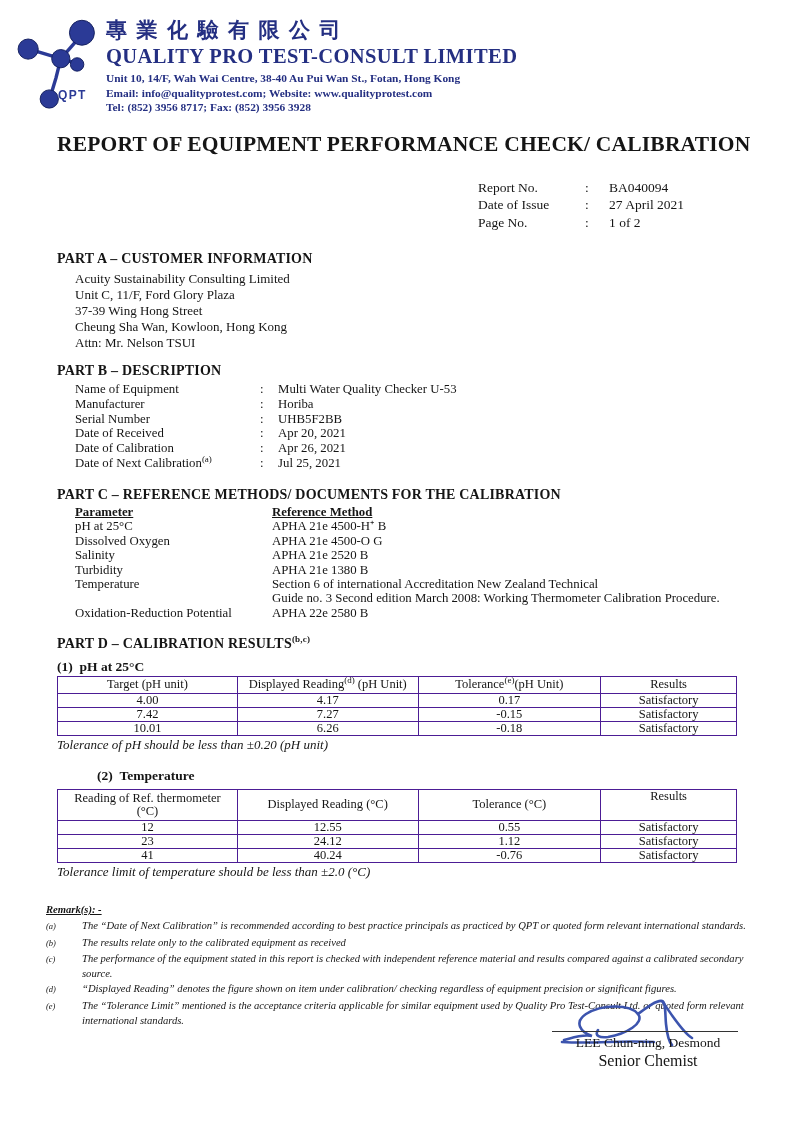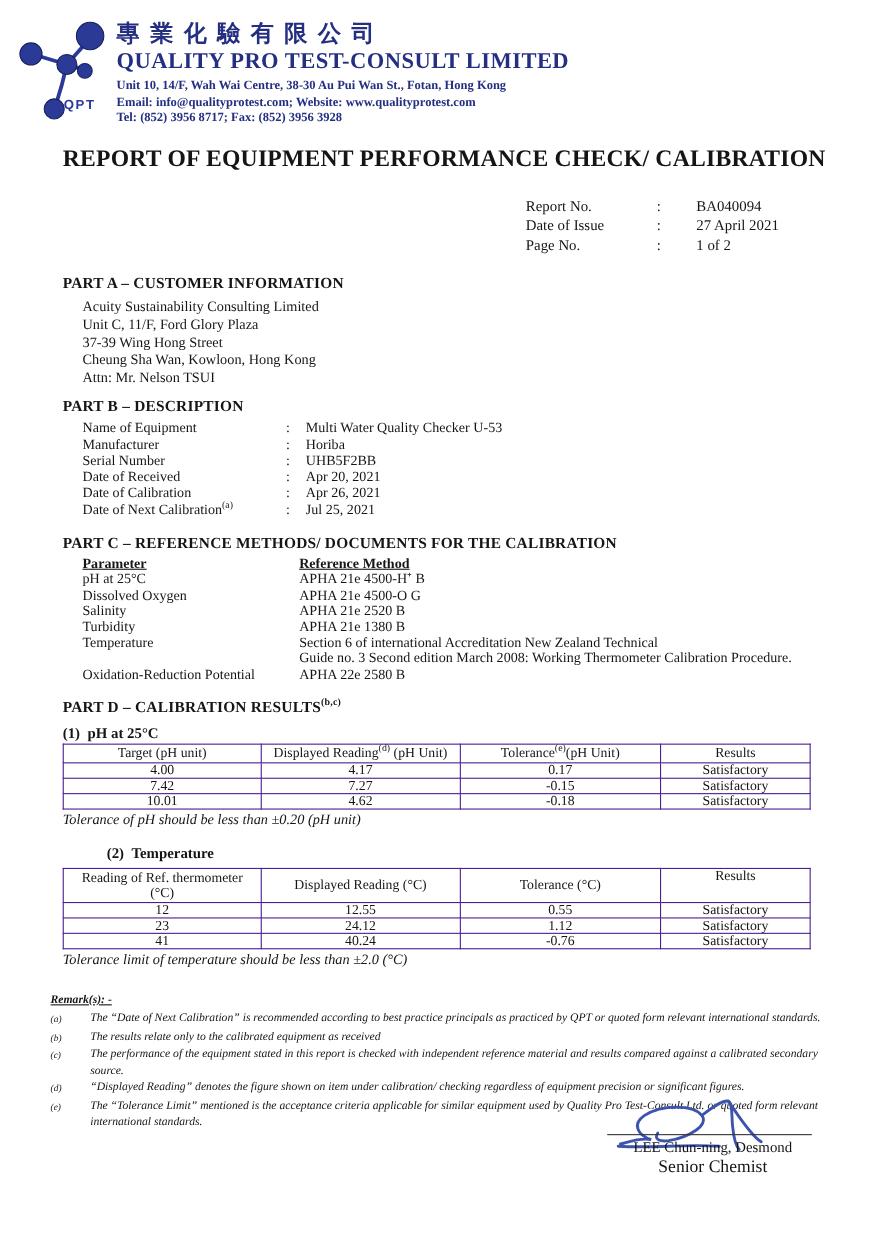--- a/index.html
+++ b/index.html
@@ -14,21 +14,21 @@
   
   .logo-box { left:8px; top:8px; width:96px; height:110px; }
   .hdr-text { left:106px; top:16px; }
   .zh { font-size:21px; font-weight:bold; letter-spacing:9.5px; color:#242f82; }
   .co-en { font-size:20.5px; font-weight:600; color:#242f82; letter-spacing:0.4px; margin-top:1px; }
   .addr { font-size:11.4px; font-weight:bold; color:#242f82; line-height:14.6px; margin-top:3px; }
 
   .title { left:57px; top:132px; font-size:21.5px; font-weight:bold; letter-spacing:0.2px; }
 
   .report-info { left:478px; top:179px; font-size:13.5px; line-height:17.4px; }
-  .ri-row { display:grid; grid-template-columns:107px 24px auto;gap:12px; }
+  .ri-row { display:grid; grid-template-columns:107px 24px auto; }
 
   .part-heading { font-size:14px; font-weight:bold; letter-spacing:0.2px; }
 
   .part-a-lines { left:75px; top:271px; font-size:13px; line-height:15.9px; }
 
   .kv-rows { left:75px; top:382px; font-size:12.8px; line-height:14.8px; }
   .kv-row { display:grid; grid-template-columns:185px 18px auto; }
   sup { font-size:9px; vertical-align:super; line-height:0; }
 
   .refs { left:75px; top:505px; font-size:12.8px; line-height:14.4px; }
@@ -76,21 +76,21 @@
         <circle cx="43" cy="94" r="9.5"></circle>
       </g>
       <text x="52" y="94" font-size="12.5" font-weight="bold" fill="#2b3a96" font-family="Liberation Sans, sans-serif" letter-spacing="1.5">QPT</text>
     </svg>
   </div>
 
   <div class="abs hdr-text">
     <div class="zh">專業化驗有限公司</div>
     <div class="co-en">QUALITY PRO TEST-CONSULT LIMITED</div>
     <div class="addr">
-      <div>Unit 10, 14/F, Wah Wai Centre, 38-30 Au Pui Wan St., Fotan, Hong Kong</div>
+      <div>Unit 10, 14/F, Wah Wai Centre, 38-40 Au Pui Wan St., Fotan, Hong Kong</div>
       <div>Email: info@qualityprotest.com; Website: www.qualityprotest.com</div>
       <div>Tel: (852) 3956 8717; Fax: (852) 3956 3928</div>
     </div>
   </div>
 
   <div class="abs title">REPORT OF EQUIPMENT PERFORMANCE CHECK/ CALIBRATION</div>
 
   <div class="abs report-info">
     <div class="ri-row">
       <span>Report No.</span>
@@ -216,21 +216,21 @@
       <td>Satisfactory</td>
     </tr>
     <tr>
       <td>7.42</td>
       <td>7.27</td>
       <td>-0.15</td>
       <td>Satisfactory</td>
     </tr>
     <tr>
       <td>10.01</td>
-      <td>4.62</td>
+      <td>6.26</td>
       <td>-0.18</td>
       <td>Satisfactory</td>
     </tr>
   </tbody>
     </table>
   <div class="abs note" style="left:57px; top:737px;">Tolerance of pH should be less than ±0.20 (pH unit)</div>
 
   <div class="abs" style="left:57px; top:768px; font-size:13.5px; font-weight:bold;margin-left:40px;">
     <span>(2)</span>&nbsp;&nbsp;<span>Temperature</span>
   </div>

